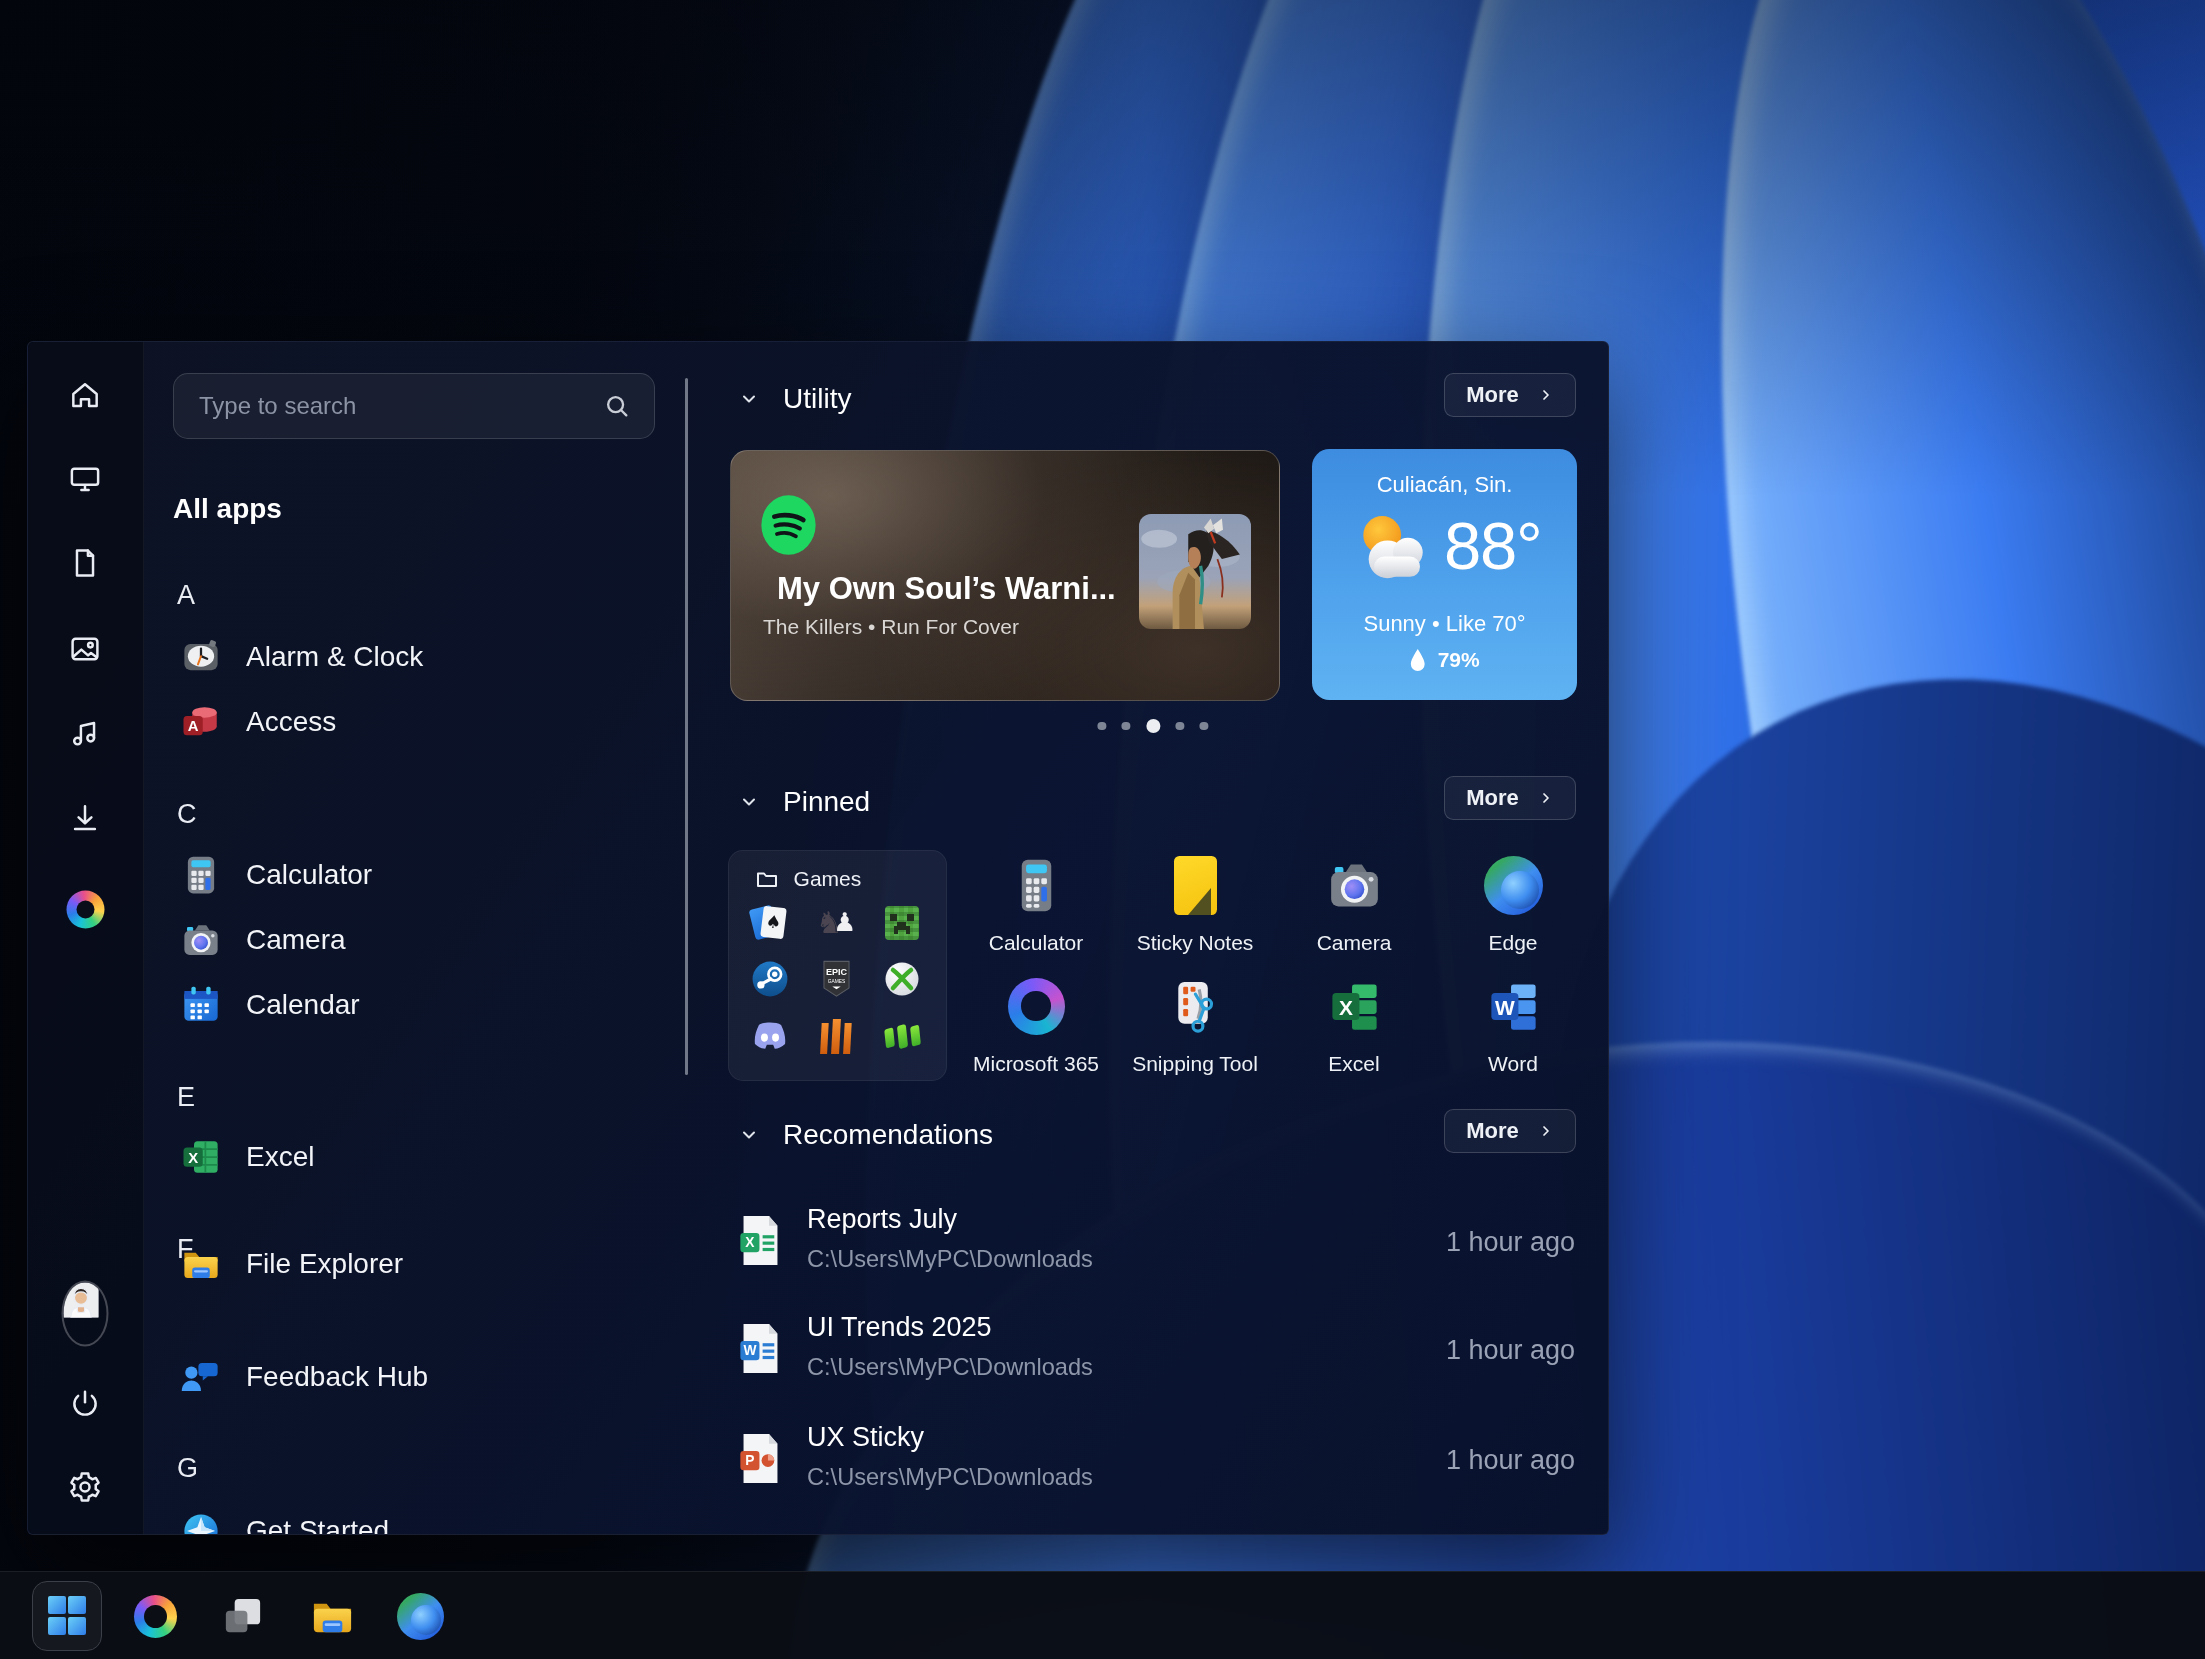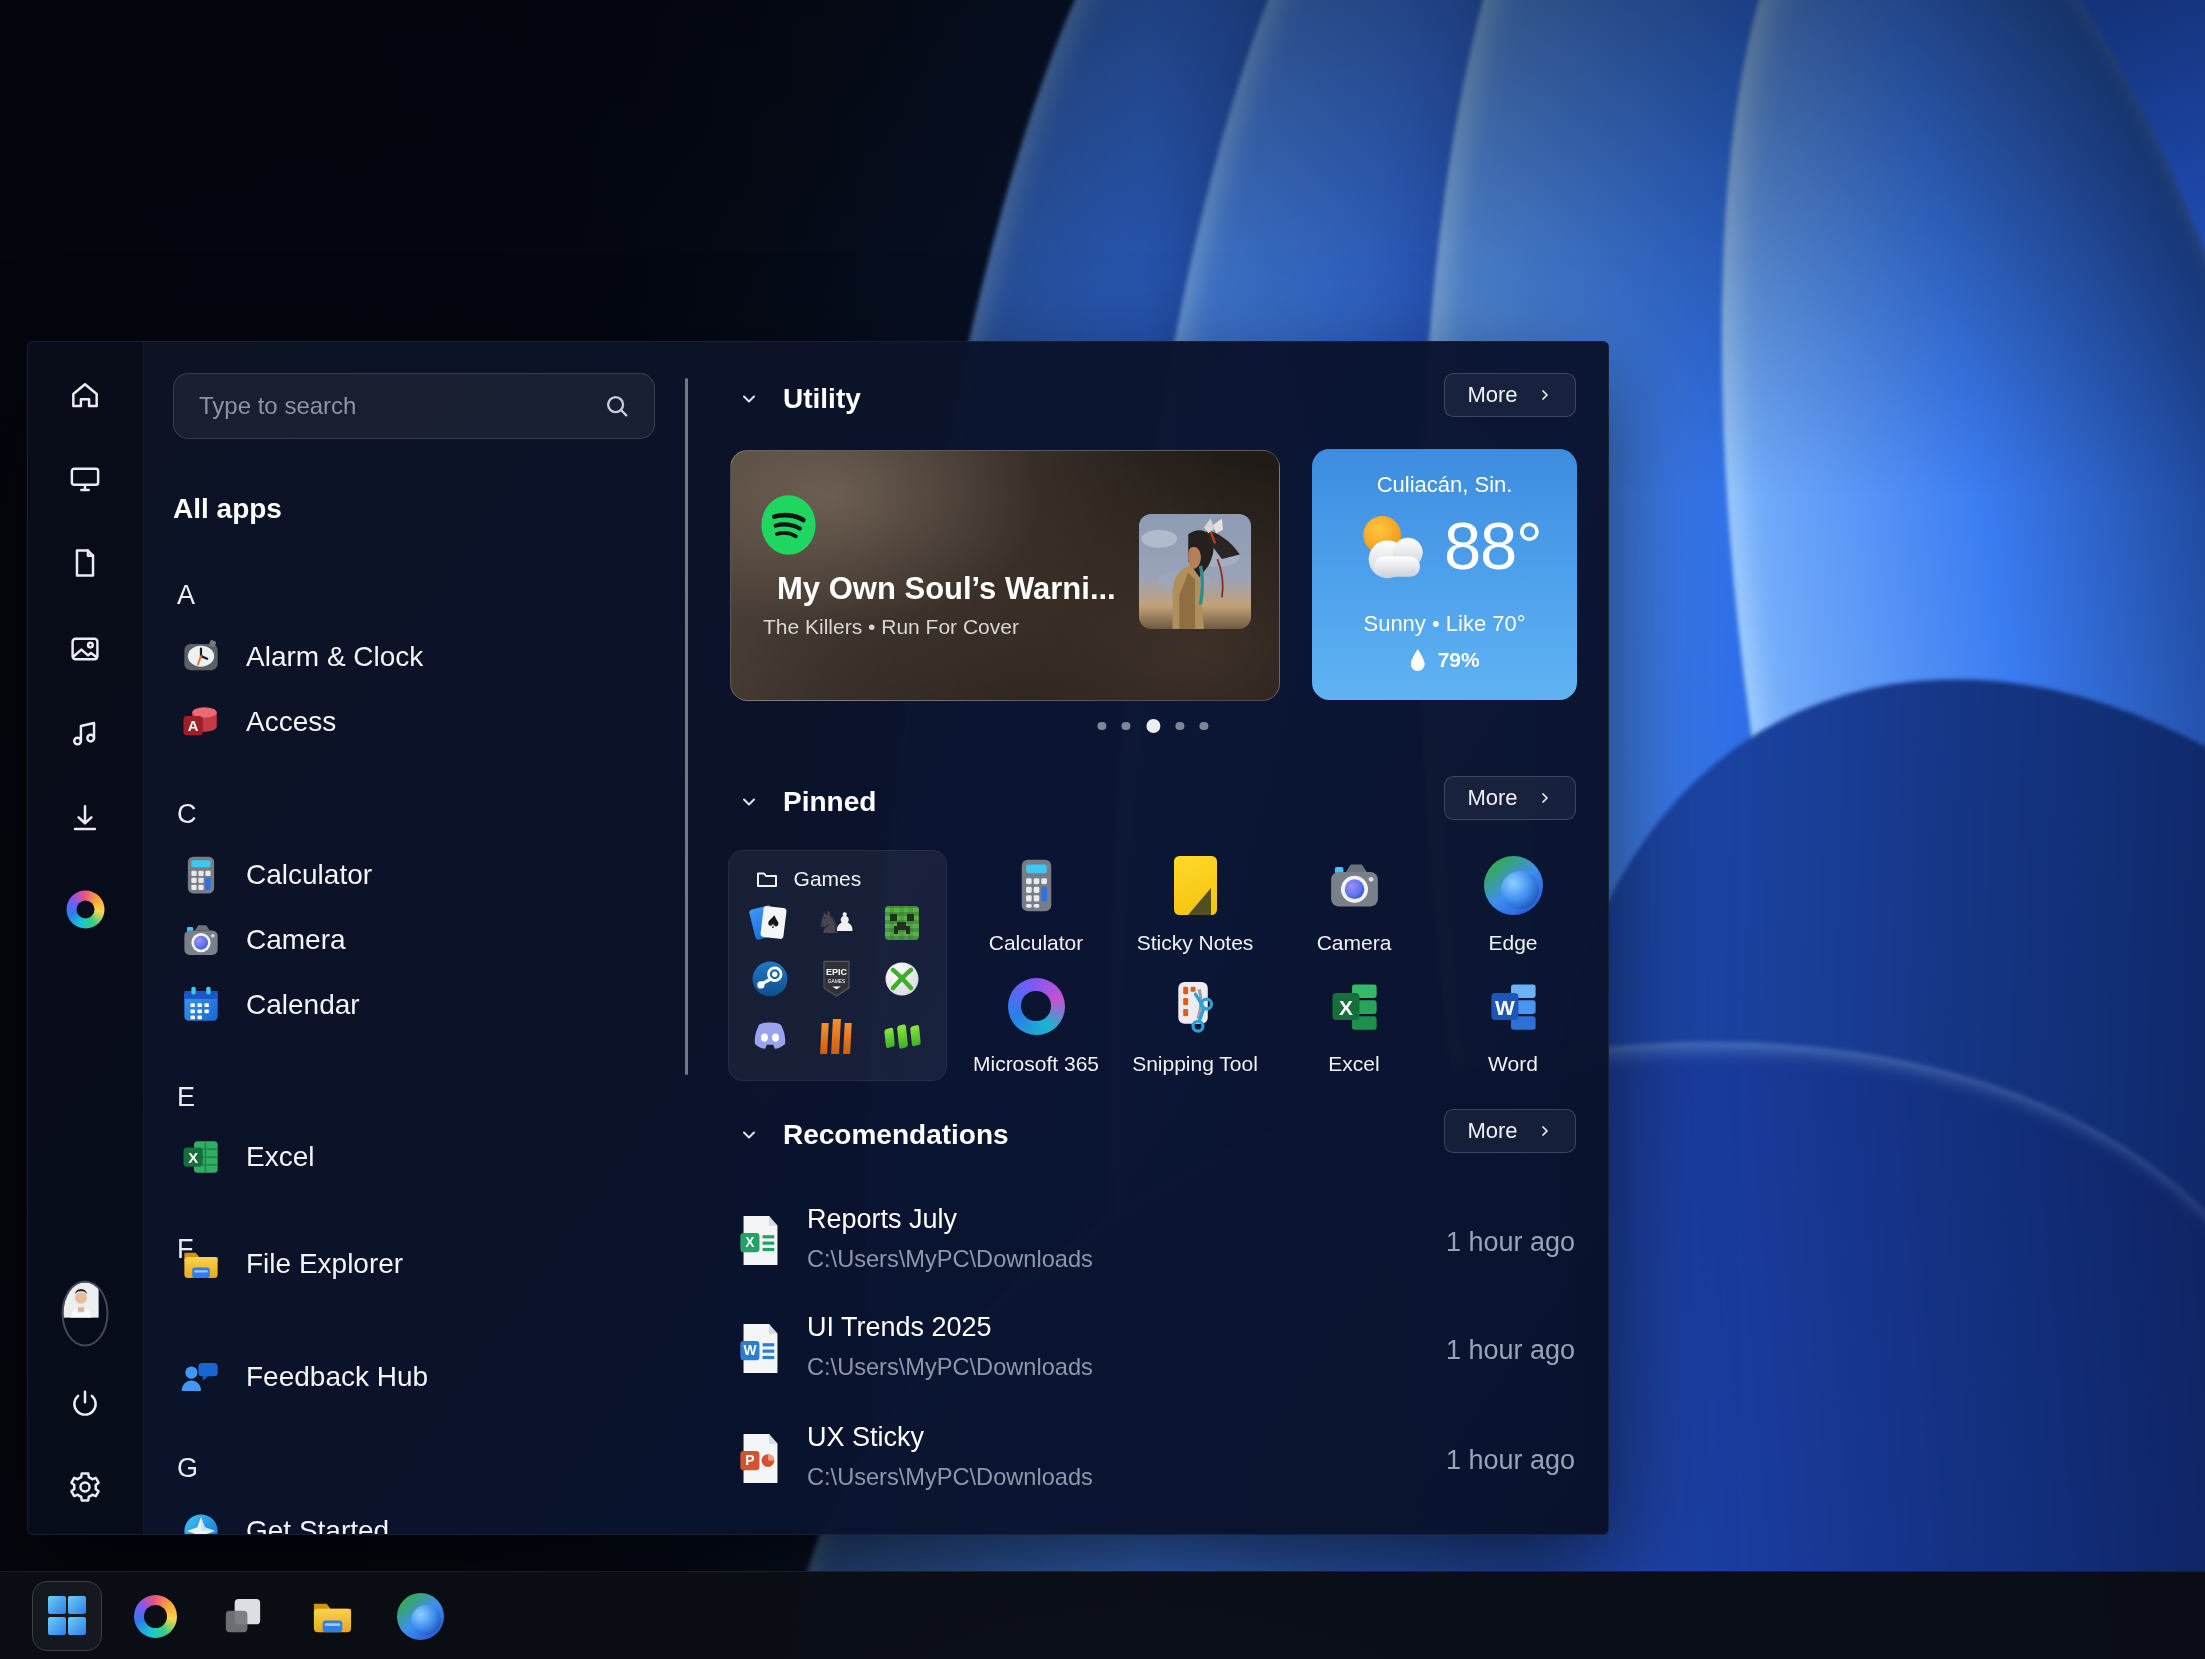--- a/index.html
+++ b/index.html
@@ -66,25 +66,25 @@
   .app-row .app-ic{width:42px;height:42px;flex:0 0 auto;}
   .app-row .app-label{font-size:28px;color:#f2f4f8;white-space:nowrap;}
 
   .scrollbar{position:absolute;left:657px;top:36px;width:3.4px;height:697px;border-radius:2px;
     background:rgba(198,204,214,.55);}
 
   
   .sec{position:absolute;display:flex;align-items:center;gap:24px;height:43px;}
   .sec .chev{width:20px;height:20px;}
   .sec .chev svg{width:20px;height:20px;stroke:#dfe3ea;stroke-width:2.4;fill:none;stroke-linecap:round;stroke-linejoin:round;}
-  .sec .sec-title{font-size:28px;font-weight:bold;color:#fff;}
+  .sec .sec-title{font-size:28px;font-weight:normal;color:#fff;}
   .more-btn{position:absolute;left:1416px;width:132px;height:44px;border-radius:9.4px;box-sizing:border-box;
     background:rgba(255,255,255,.05);border:1.3px solid rgba(255,255,255,.17);
     display:flex;align-items:center;justify-content:center;gap:19px;cursor:pointer;}
-  .more-btn span{font-size:22px;color:#eef1f6;}
+  .more-btn span{font-size:22px;color:#eef1f6;font-weight:bold;}
   .more-btn svg{width:16px;height:20px;stroke:#eef1f6;stroke-width:2.6;fill:none;stroke-linecap:round;stroke-linejoin:round;}
 
   
   .spotify-card{position:absolute;left:702px;top:108px;width:548px;height:249px;border-radius:17.5px;overflow:hidden;
     border:0.7px solid rgba(255,255,255,.22);
     background:
       radial-gradient(391px 242px at 18% 18%,rgba(122,106,92,.75) 0%,rgba(70,58,50,.35) 55%,rgba(0,0,0,0) 100%),
       radial-gradient(471px 283px at 85% 80%,rgba(92,72,58,.5) 0%,rgba(0,0,0,0) 70%),
       linear-gradient(115deg,#55493f 0%,#39302a 30%,#241e19 62%,#1b1613 100%);}
   .spotify-logo{position:absolute;left:29px;top:43px;width:57px;height:62px;}

